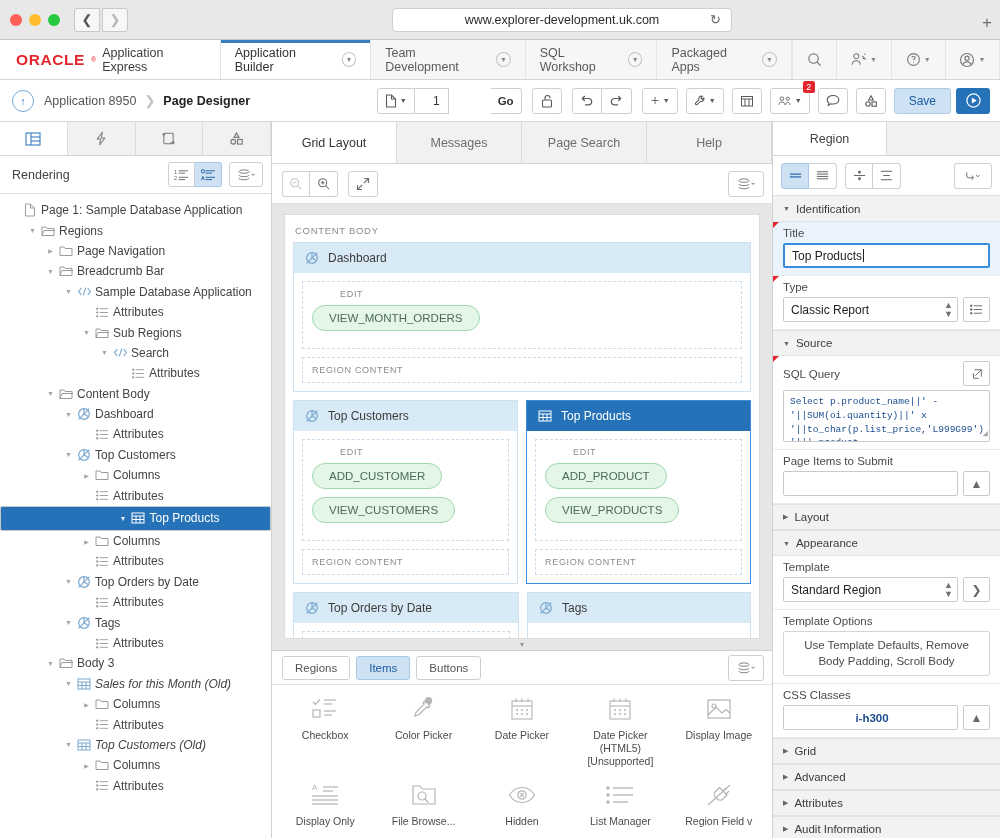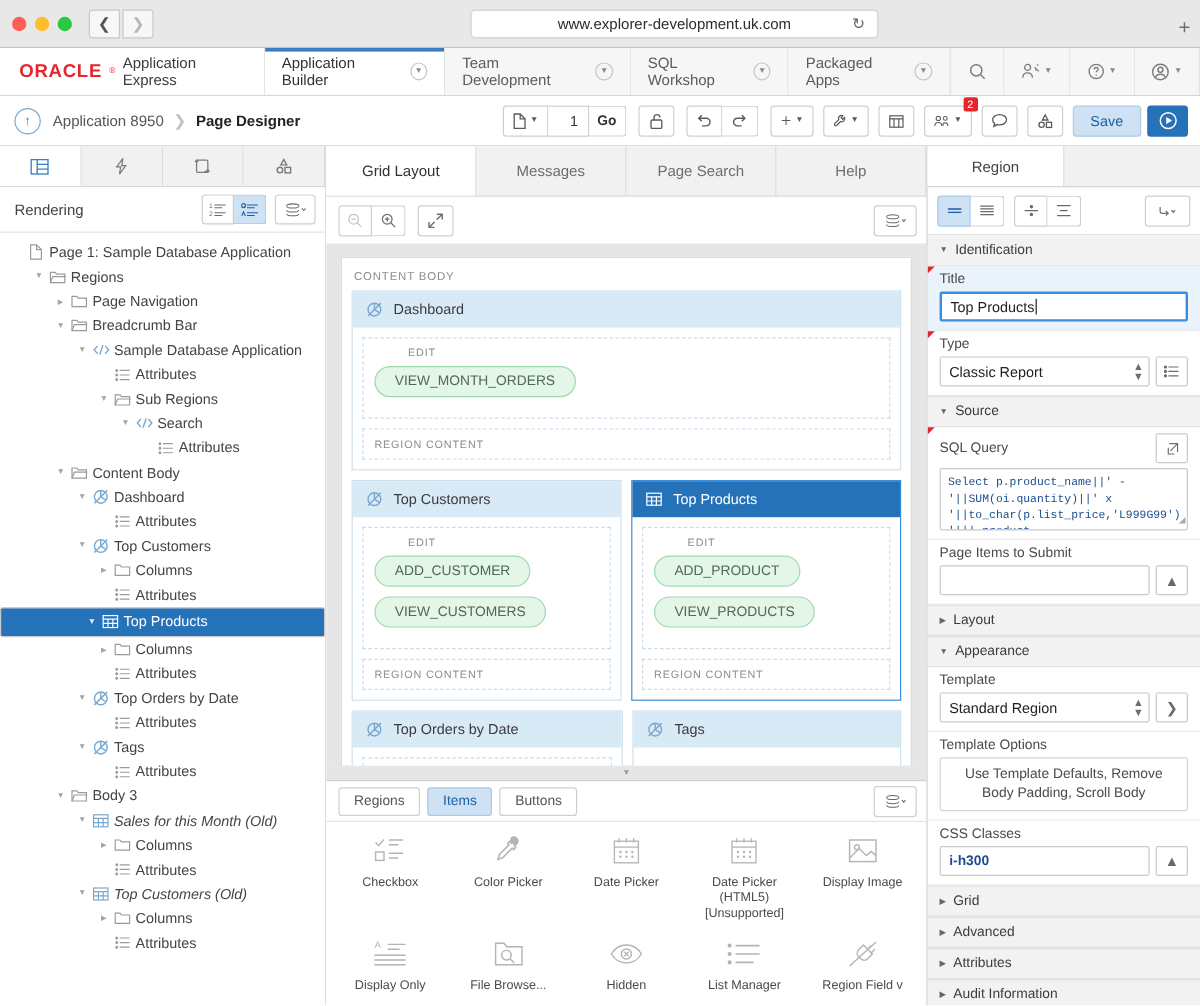--- a/index.html
+++ b/index.html
@@ -88,21 +88,21 @@
   .tb-btn {
     height:26px; min-width:30px; padding:0 7px; border:1px solid #cfcfcf; background:#fff;
     display:flex; align-items:center; justify-content:center; gap:3px;
     font-size:11.5px; color:#5a5a5a; cursor:pointer; position:relative;
   }
   .tb-btn + .tb-btn { border-left:none; }
   .tb-group .tb-btn:first-child { border-radius:3px 0 0 3px; }
   .tb-group .tb-btn:last-child { border-radius:0 3px 3px 0; }
   .tb-group.single .tb-btn { border-radius:3px; }
   .pagenum { min-width:34px; justify-content:flex-end; padding-right:8px; font-size:12px; color:#333; border-left:none;}
-  .gobtn { font-weight:bold; color:#333; font-size:11.5px; }
+  .gobtn { font-weight:bold; color:#333; font-size:11.5px;margin-left:42px; }
   .badge {
     position:absolute; top:-8px; right:-6px; background:#e3262d; color:#fff;
     font-size:9px; border-radius:2px; padding:0 3px; line-height:12px; height:12px; min-width:12px; text-align:center;
   }
   .save-btn {
     height:26px; padding:0 14px; border:1px solid #aecbe6; background:#cfe2f3; color:#1b5ea5;
     border-radius:3px; font-size:12px; display:flex; align-items:center; margin-left:8px; cursor:pointer;
   }
   .run-btn {
     height:26px; width:34px; border-radius:3px; background:#2672b8; color:#fff;
@@ -240,21 +240,21 @@
   .flabel { font-size:11.5px; color:#4a4a4a; margin-bottom:4px; }
   .inp {
     height:25px; border:1px solid #c9c9c9; background:#fff; border-radius:2px;
     display:flex; align-items:center; padding:0 7px; font-size:12px; color:#222;
   }
   .inp.focus { border:2px solid #3a8ddc; }
   .caret { display:inline-block; width:1px; height:13px; background:#222; margin-left:1px; }
   .row { display:flex; gap:5px; }
   .sel {
     flex:1; height:25px; border:1px solid #c9c9c9; background:#fff; border-radius:2px;
-    display:flex; align-items:center; padding:0 4px 0 7px; font-size:12px; color:#222;
+    display:flex; align-items:center; padding:0 4px 0 7px; font-size:12px; color:#222;justify-content:center;
   }
   .sel .spin { margin-left:auto; color:#6f6f6f; font-size:9px; line-height:1; display:flex; flex-direction:column; align-items:center;}
   .sq { width:27px; height:25px; border:1px solid #c9c9c9; background:#fff; border-radius:2px; display:flex; align-items:center; justify-content:center; color:#6a6a6a;}
   .ta {
     border:1px solid #c9c9c9; background:#fff; border-radius:2px; padding:4px 6px;
     font-family:"Liberation Mono", monospace; font-size:9.5px; color:#1b4d8f; line-height:1.45;
     height:52px; overflow:hidden; white-space:pre; position:relative;
   }
   .ta .grip { position:absolute; right:1px; bottom:0px; color:#aaa; font-size:9px; }
   .tmpl-opts {

